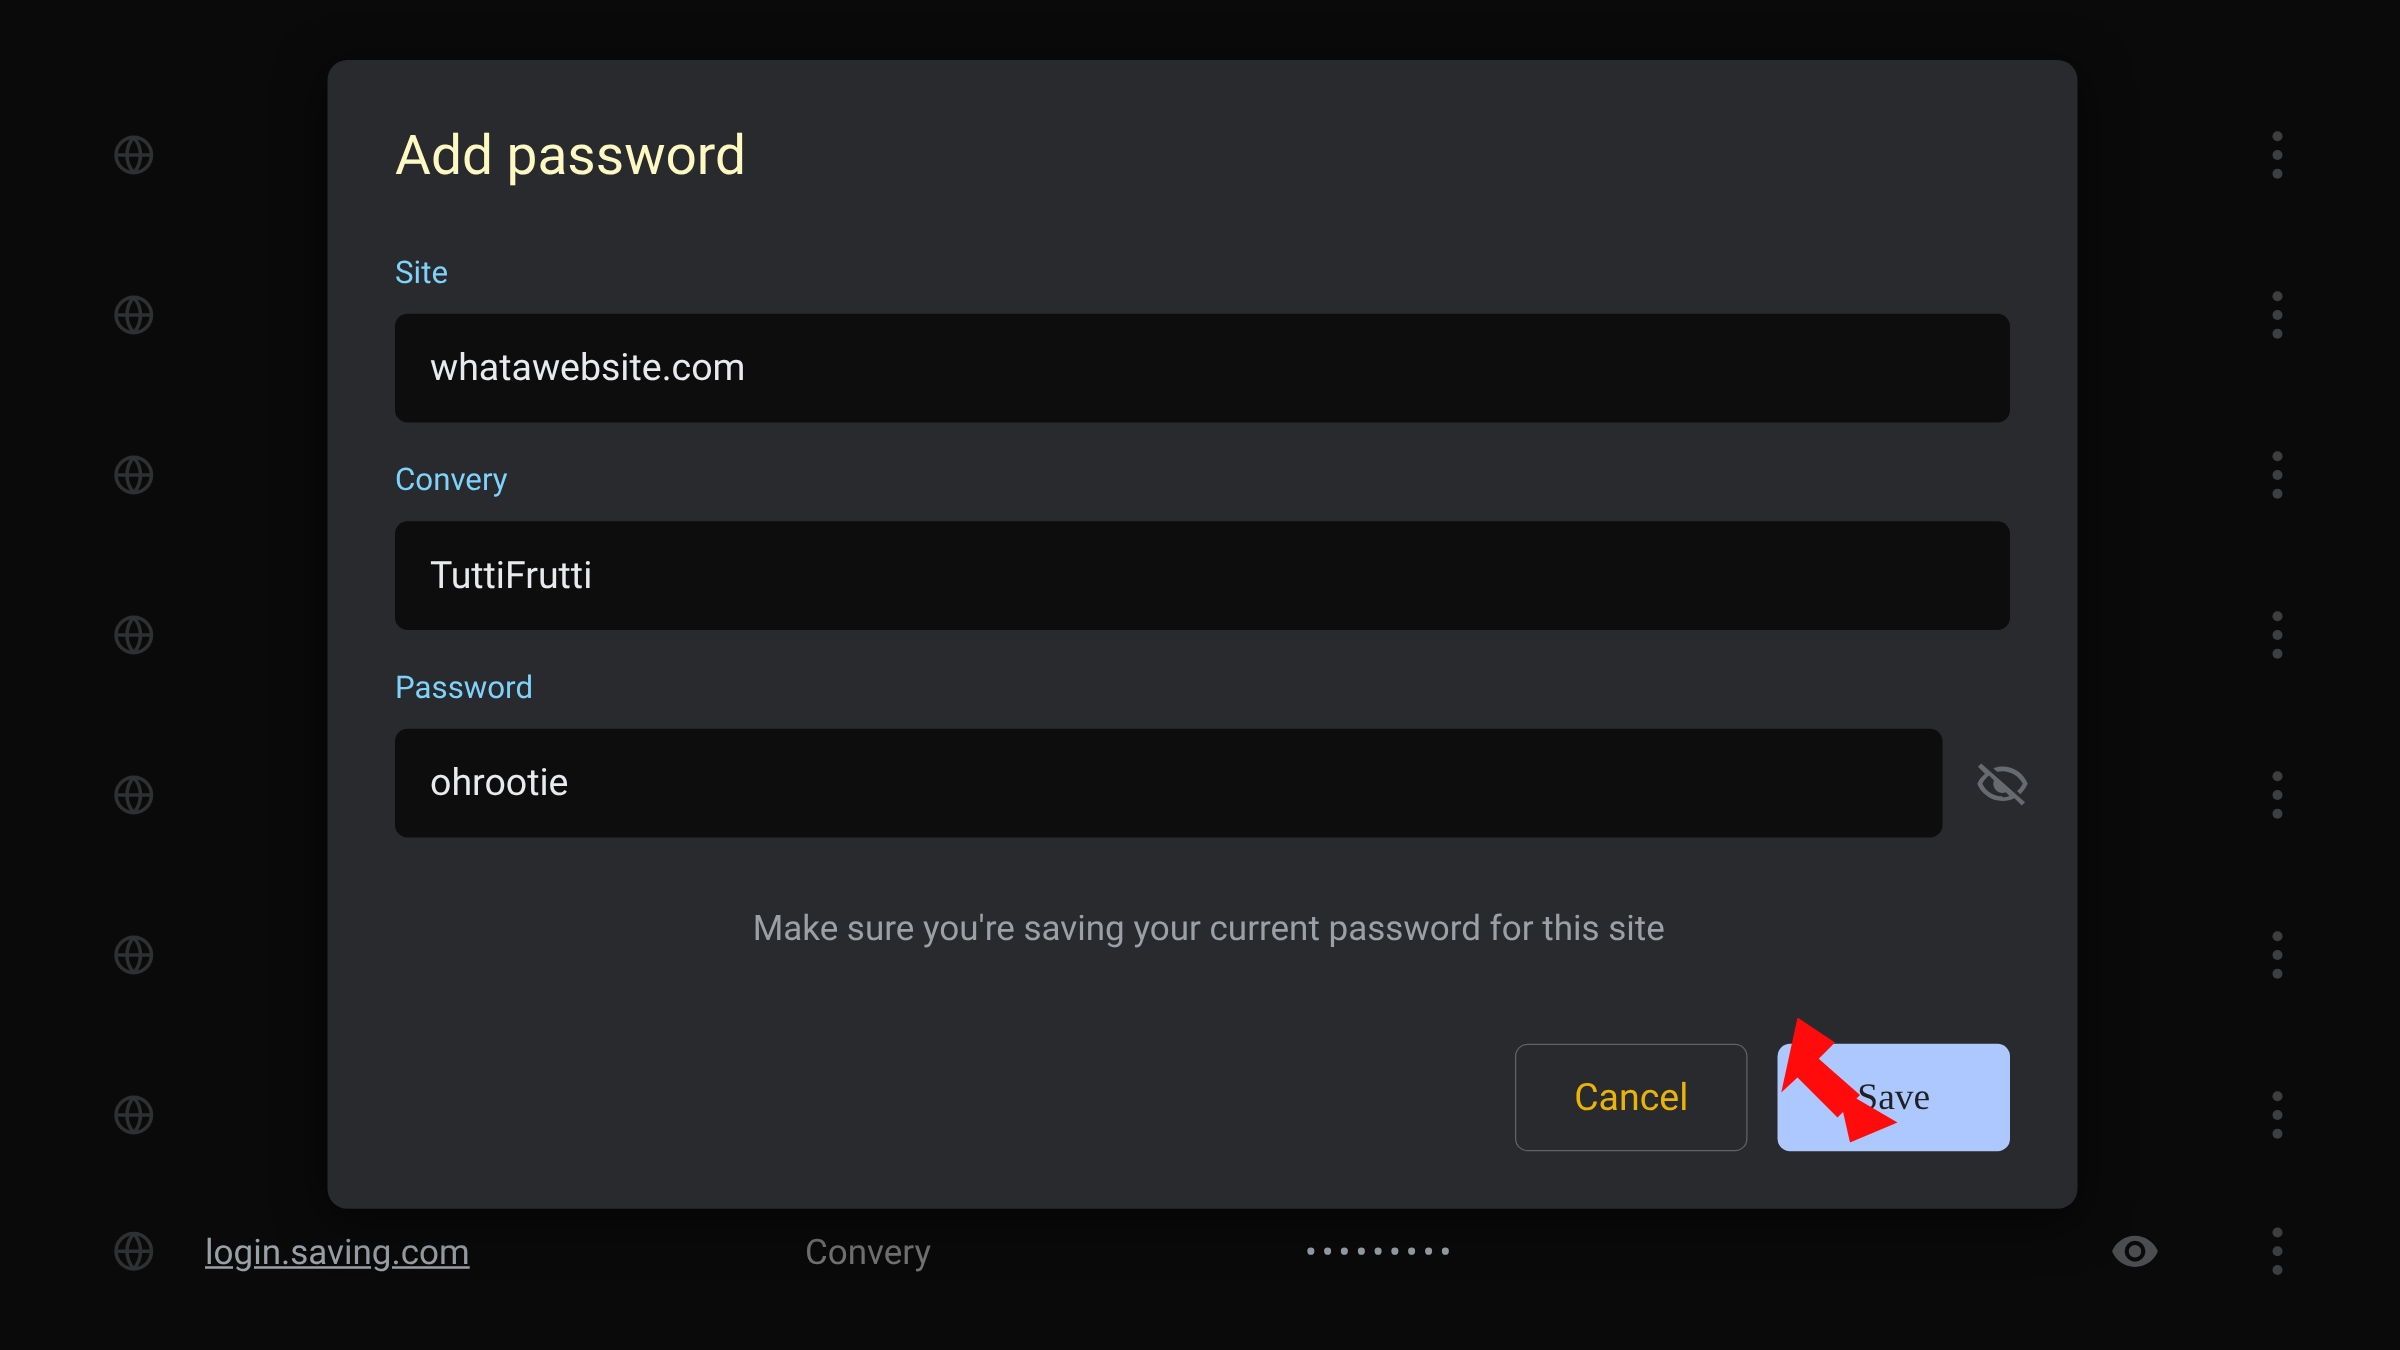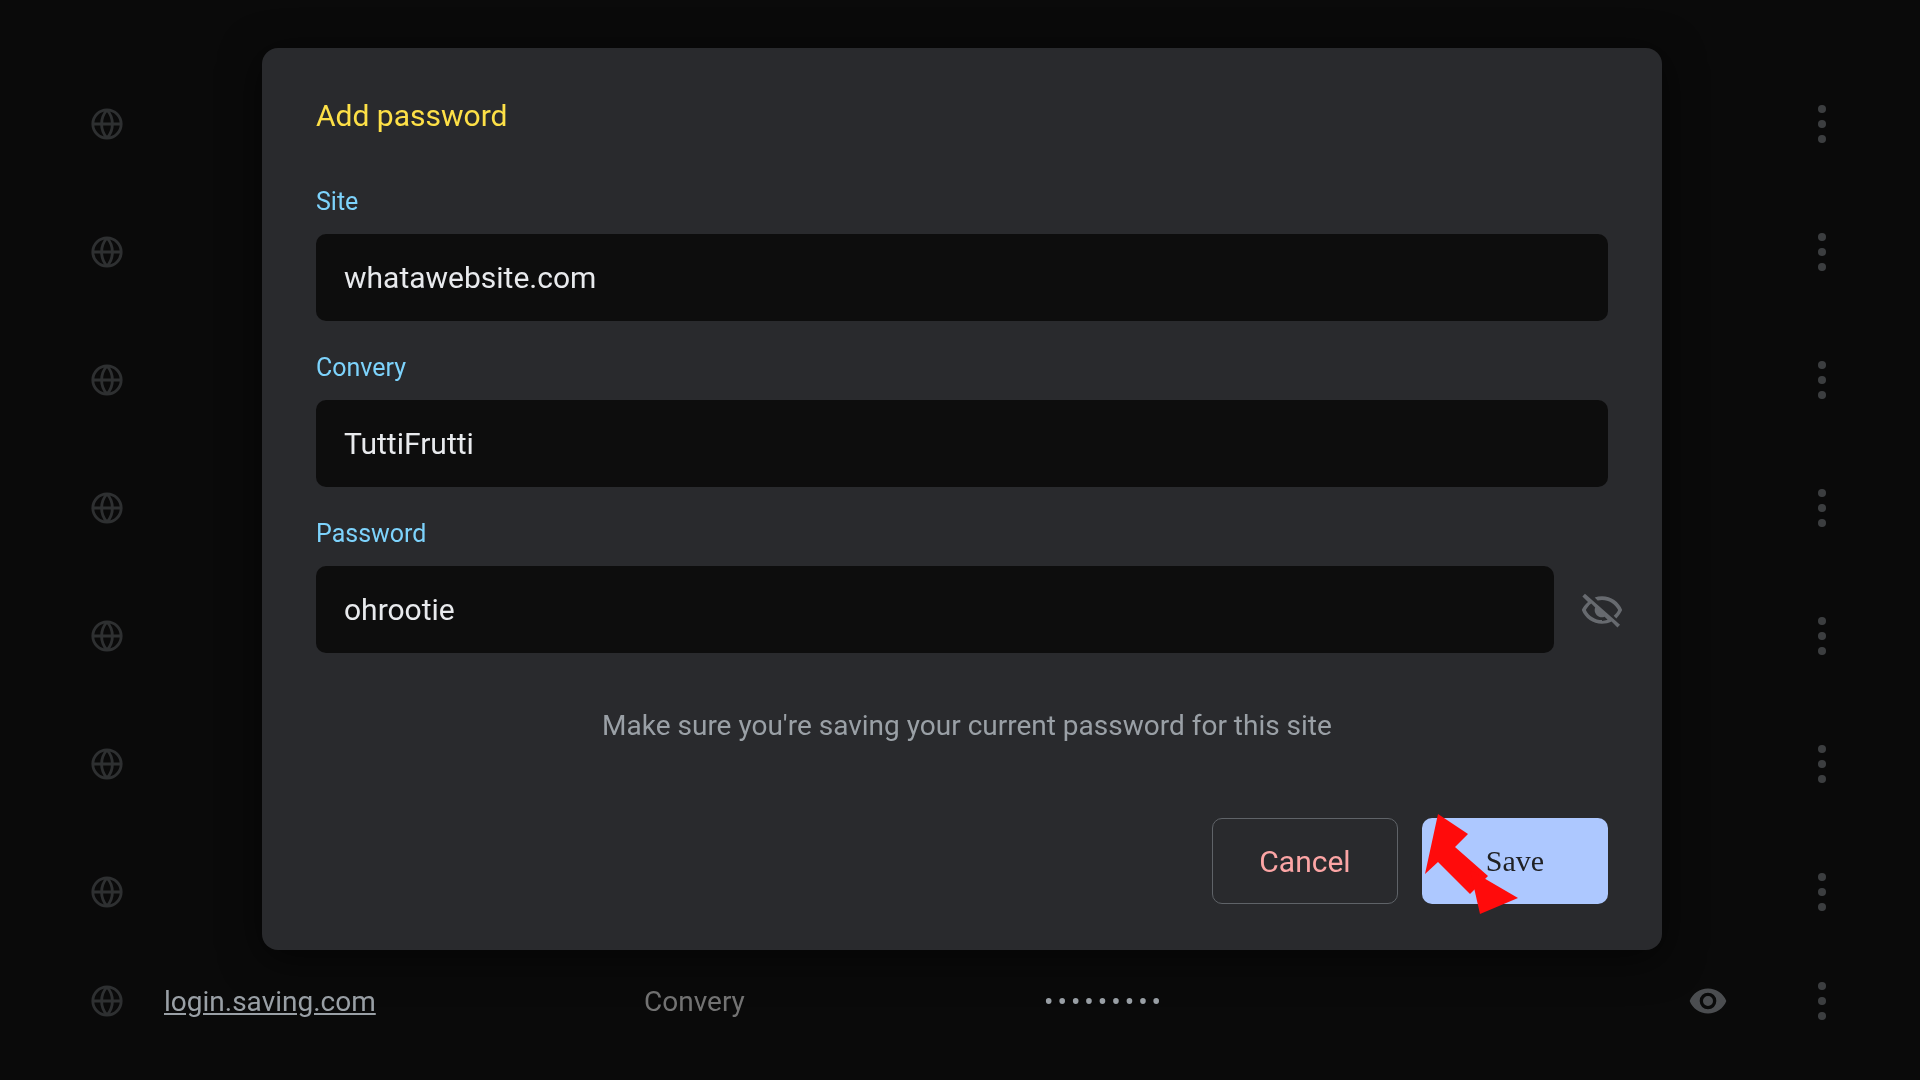--- a/index.html
+++ b/index.html
@@ -81,23 +81,23 @@
     position: absolute;
     left: 262px;
     top: 48px;
     width: 1400px;
     background: #292a2d;
     border-radius: 16px;
     padding: 50px 54px 46px 54px;
     box-shadow: 0 8px 40px rgba(0,0,0,0.6);
   }
   .dialog-title {
-    font-size: 30px;
+    font-size: 44px;
     font-weight: 400;
-    color: #fde047;
+    color: #fef9c3;
     margin-bottom: 54px;
   }
   .field-group { margin-bottom: 32px; }
   .field-label {
     font-size: 25px;
     color: #7dd3fc;
     margin-bottom: 18px;
   }
   .pwd-row { display:flex; align-items:center; gap: 26px; }
   .text-input {
@@ -137,21 +137,21 @@
     height: 86px;
     border-radius: 10px;
     font-size: 30px;
     font-family: inherit;
     cursor: pointer;
     display:flex; align-items:center; justify-content:center;
   }
   .btn-cancel {
     background: transparent;
     border: 1.5px solid #5f6368;
-    color: #fca5a5;
+    color: #eab308;
   }
   .btn-save {
     background: #adc8ff;
     border: none;
     color: #202124;
     font-weight: 500;
     font-family: Liberation Serif, serif;
   }
 
   

